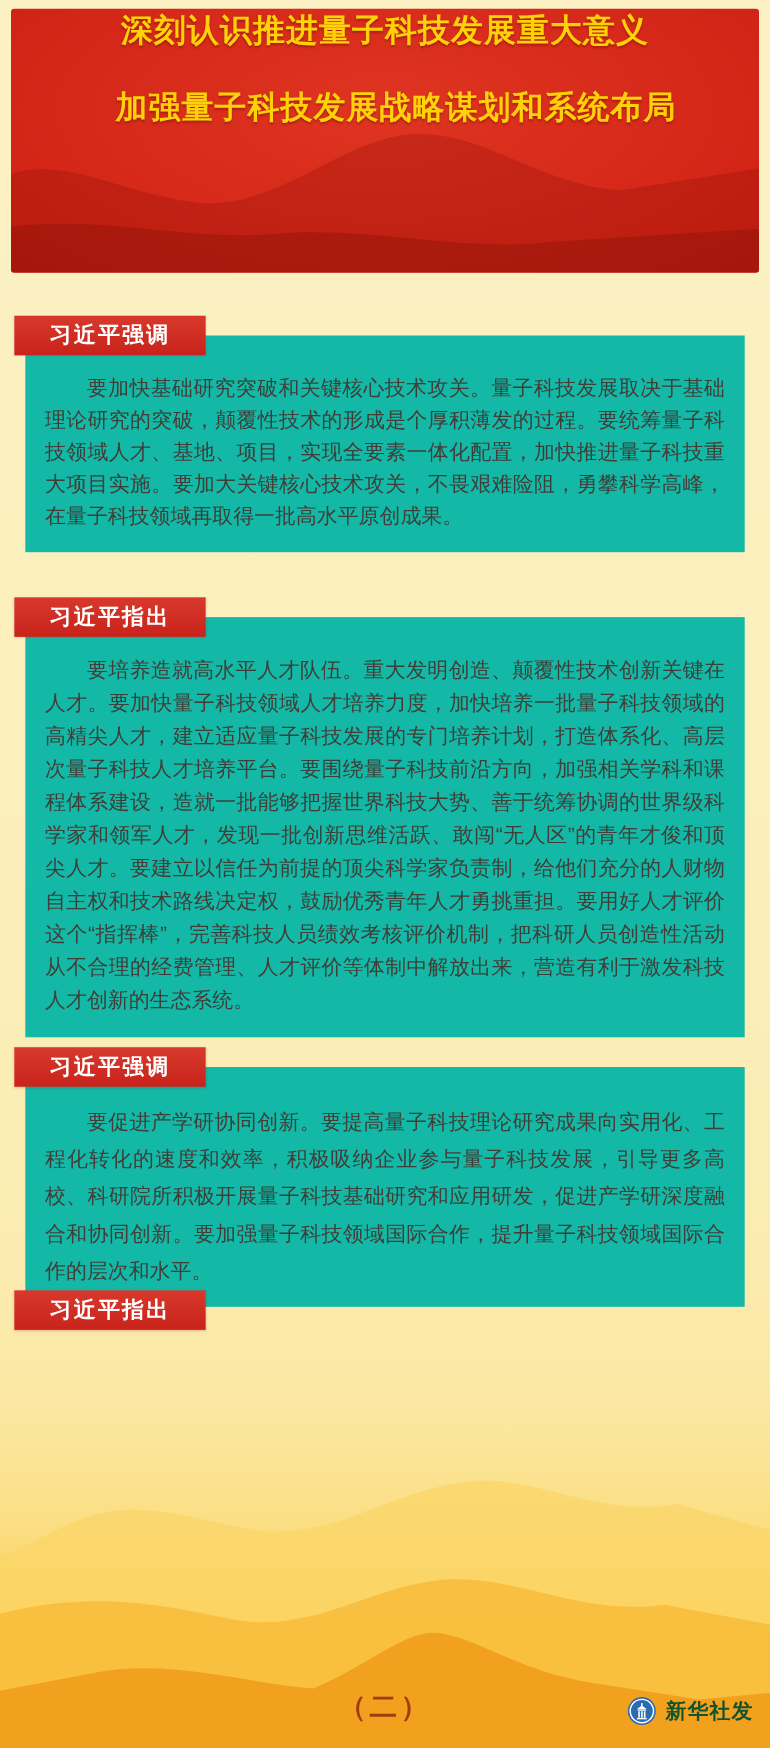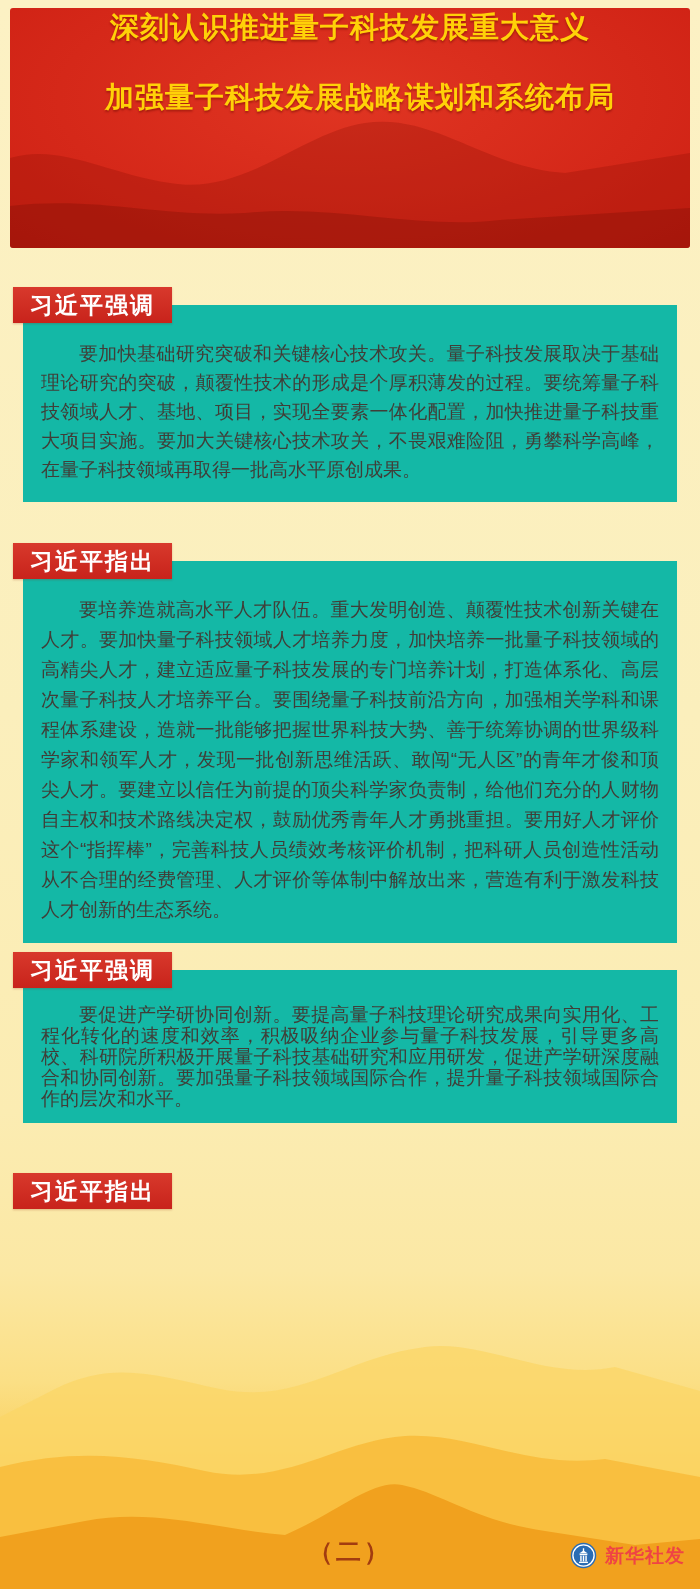--- a/index.html
+++ b/index.html
@@ -24,44 +24,44 @@
   }
   .banner-line.l1{font-size:26px;padding-top:63px;margin-bottom:33px;}
   .banner-line.l2{font-size:29px;margin-bottom:30px;text-align:center;}
   .banner-line.l3{font-size:29px;margin-left:20px;}
   
   .section{position:absolute;left:0;width:700px;}
   .sec1{top:287px}.sec2{top:543px}.sec3{top:952px}.sec4{top:1173px}
   .badge{
     position:relative;z-index:2;display:inline-block;margin-left:13px;
     background:linear-gradient(180deg,#d8392c,#c8231b);
-    color:#ffffff;font-size:23px;font-weight:bold;letter-spacing:2px;
-    height:36px;line-height:36px;padding:0 17px;
+    color:#ffffff;font-size:20px;font-weight:bold;letter-spacing:2px;
+    height:36px;line-height:36px;padding:0 32px;
     box-shadow:0 1px 2px rgba(140,30,10,.25);
   }
   .block{
     position:relative;z-index:1;margin:-18px 23px 0 23px;
     background:#14b8a6;
     padding:34px 18px 18px 18px;
     font-size:19px;line-height:29px;color:#403e38;
     text-align:justify;
   }
   .sec2 .block{line-height:30px;}
-  .sec3 .block{line-height:21px;padding-bottom:14px;}
+  .sec3 .block{line-height:34px;padding-bottom:14px;}
   .block p{margin:0;text-indent:2em;}
   
   .footer-mountains{position:absolute;left:0;bottom:0;width:700px;height:300px;pointer-events:none;}
   .page-marker{
     position:absolute;left:0;right:0;bottom:21px;text-align:center;
     color:#a23c10;font-size:25px;font-weight:600;letter-spacing:3px;z-index:3;
   }
   .credit{
     position:absolute;right:15px;bottom:20px;z-index:3;
     display:flex;align-items:center;gap:8px;
-    color:#ef4444;font-size:19px;font-weight:600;letter-spacing:1px;
+    color:#14532d;font-size:19px;font-weight:600;letter-spacing:1px;
   }
   .credit .logo{width:27px;height:27px;display:block;}
 </style>
 </head>
 <body>
 
 <div class="banner">
   <svg class="banner-mountains" viewBox="0 0 680 240" preserveAspectRatio="none" aria-hidden="true">
     <path d="M0,240 L0,150 C50,135 95,165 160,175 C235,188 290,125 355,115 C425,105 475,160 555,165 L680,145 L680,240 Z" fill="rgba(140,15,5,0.28)"></path>
     <path d="M0,240 L0,198 C90,188 150,210 235,205 C325,196 410,222 490,212 L680,200 L680,240 Z" fill="rgba(120,12,4,0.30)"></path>

